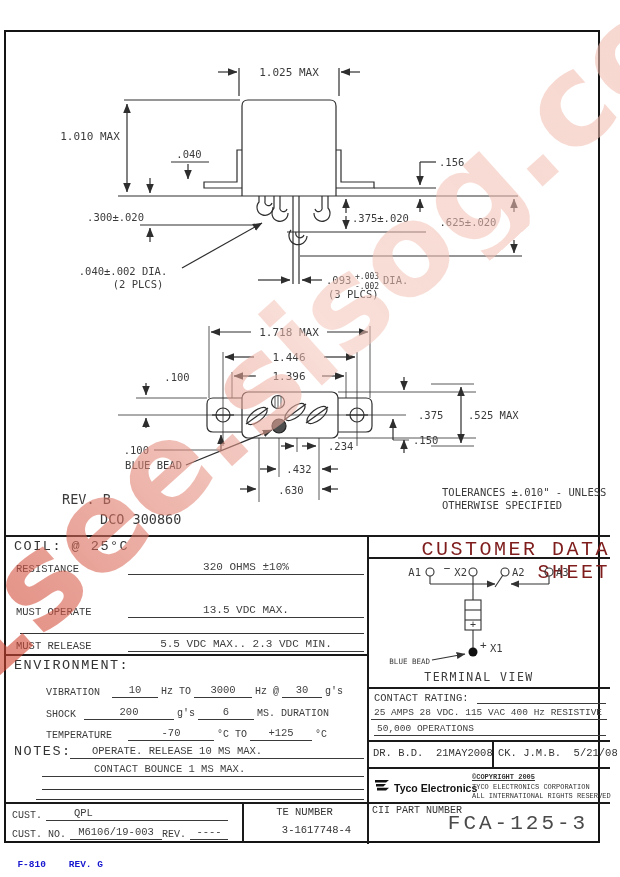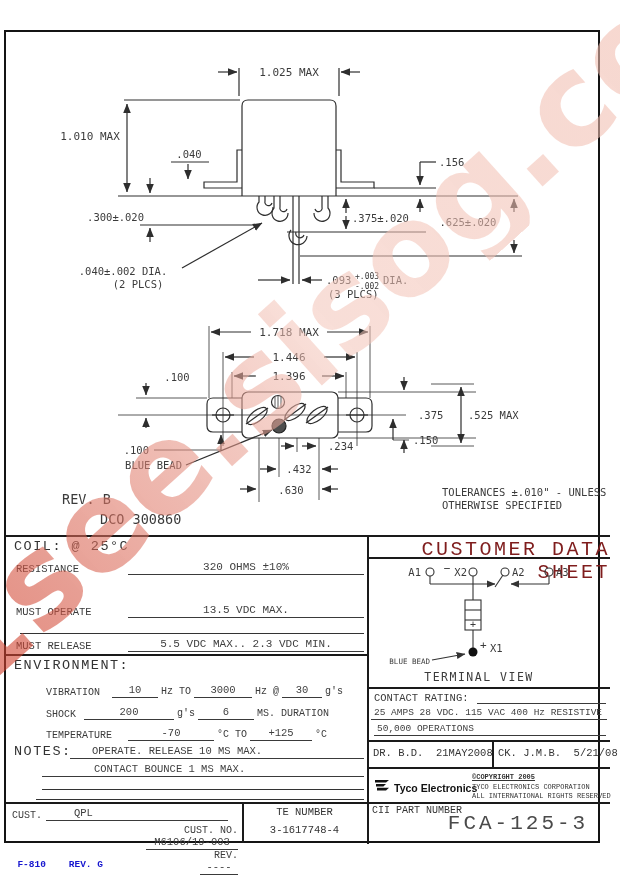--- a/index.html
+++ b/index.html
@@ -325,28 +325,28 @@
     <span class="brand">Tyco Electronics</span>
   </div>
   <div class="abs tiny" style="left:466px;top:741px;text-decoration:underline;font-weight:bold;">©COPYRIGHT 2005</div>
   <div class="abs tiny" style="left:466px;top:751px;">TYCO ELECTRONICS CORPORATION</div>
   <div class="abs tiny" style="left:466px;top:760px;">ALL INTERNATIONAL RIGHTS RESERVED</div>
 
   <div class="row" style="left:6px;top:774px;width:222px;height:15px;">
     <span class="lbl" style="font-size:10px;">CUST.</span>
     <span class="val" style="width:152px;margin-left:4px;text-align:left;padding-left:28px;font-size:10.5px;">QPL</span>
   </div>
-  <div class="row" style="left:6px;top:793px;width:226px;height:15px;flex-direction:column;">
+  <div class="row" style="left:6px;top:793px;width:226px;height:15px;">
     <span class="lbl" style="font-size:10px;">CUST. NO.</span>
     <span class="val" style="width:88px;margin-left:4px;font-size:10.5px;">M6106/19-003</span>
     <span class="lbl" style="font-size:10px;">REV.</span>
     <span class="val" style="width:34px;margin-left:4px;font-size:10.5px;">----</span>
   </div>
   <div class="abs" style="left:236px;top:774px;width:125px;text-align:center;font-size:10.5px;color:#333;">TE NUMBER</div>
-  <div class="abs" style="left:236px;top:792px;width:125px;text-align:center;font-size:10.5px;color:#333;">3-1617748-4</div>
+  <div class="abs" style="left:236px;top:792px;width:125px;text-align:center;font-size:10.5px;color:#333;padding-left:12px;">3-1617748-4</div>
   <div class="abs" style="left:366px;top:773px;font-size:10px;color:#333;">CII PART NUMBER</div>
   <div class="abs" style="left:420px;top:780px;width:184px;text-align:center;font-size:21px;letter-spacing:3px;color:#4a4a4a;">FCA-125-3</div>
 </div>
 
 <div class="formref">
   <span>F-810</span><span>    </span><span>REV. G</span>
 </div>
 
 <div class="watermark">1see.sisog.com</div>
 

